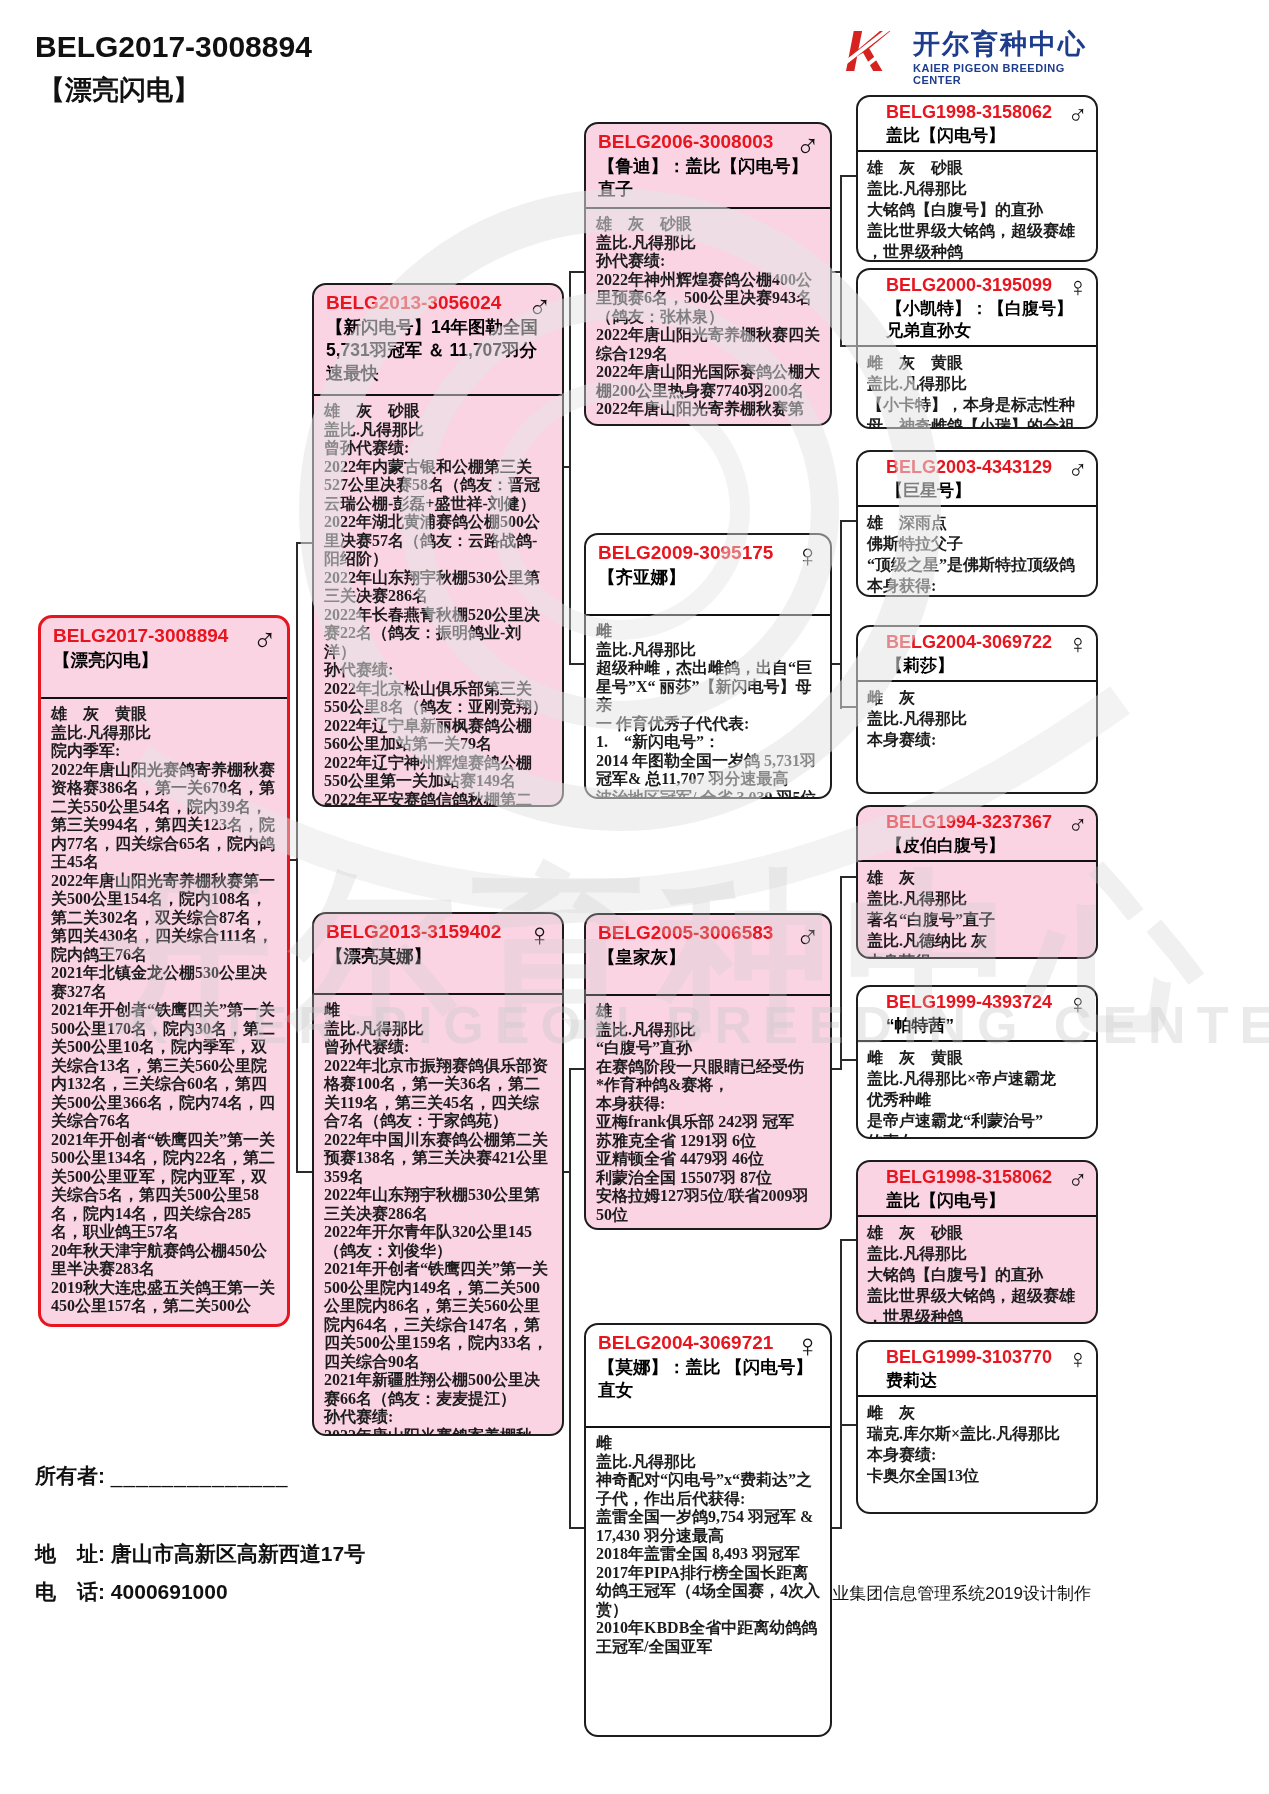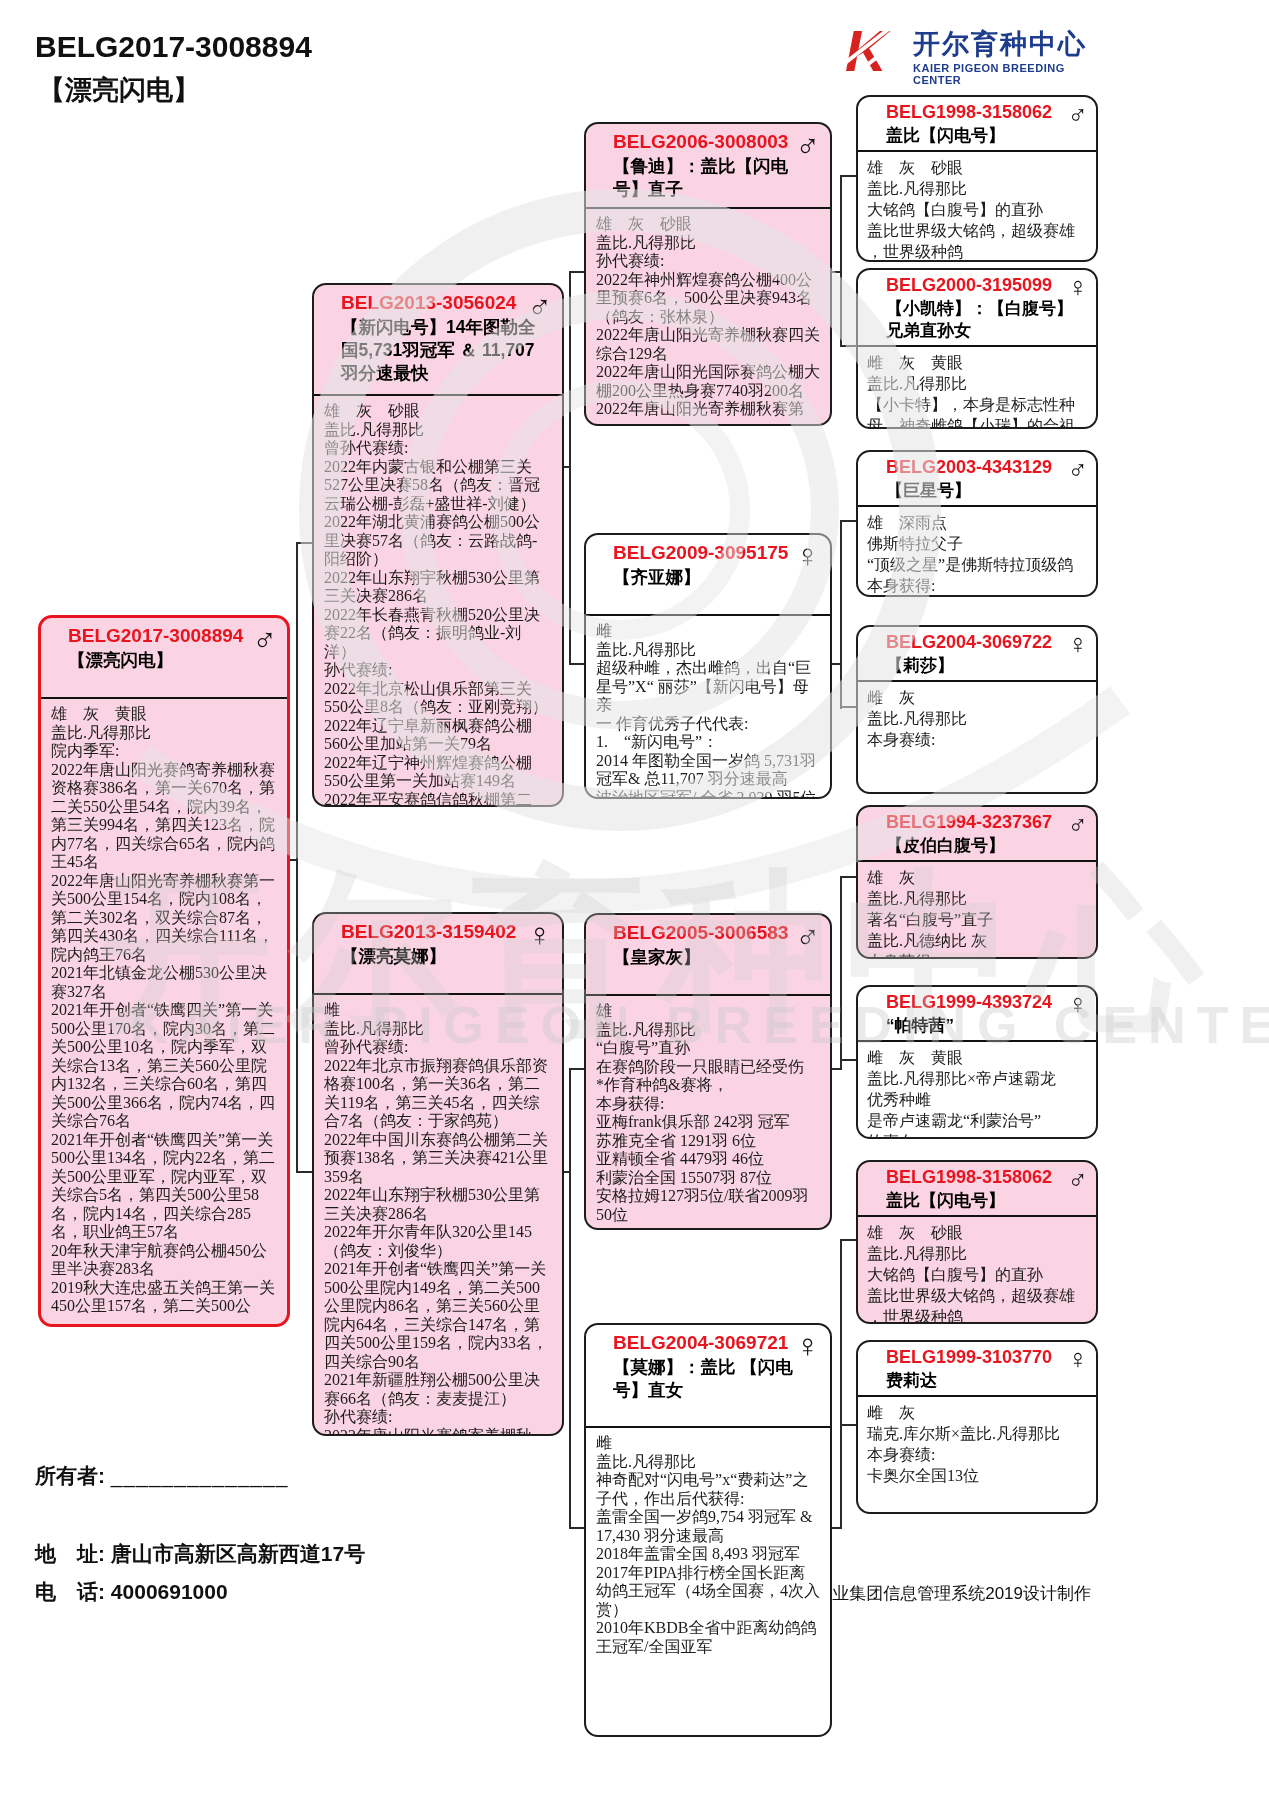--- a/index.html
+++ b/index.html
@@ -13,26 +13,26 @@
   .logo-mark{position:absolute;left:0;top:0;width:58px;height:58px;color:#d6231f;
              font-size:58px;font-weight:bold;font-style:italic;line-height:58px;overflow:hidden;}
   .logo-stripe{position:absolute;background:#ffffff;width:70px;height:4px;transform:rotate(-38deg);}
   .logo-cn{position:absolute;left:68px;top:4px;font-size:27px;font-weight:bold;color:#1e3c8c;letter-spacing:2px;}
   .logo-en{position:absolute;left:68px;top:40px;font-size:11px;font-weight:bold;color:#1e3c8c;letter-spacing:0.5px;}
   
   .box{position:absolute;background:#ffffff;border:2px solid #1c1c1c;border-radius:14px;
        overflow:hidden;z-index:2;}
   .box.pink{background:#fbd4e4;}
   .box.subject{border:3px solid #e8141e;}
-  .box-header{position:relative;padding:7px 12px 4px 27px;border-bottom:2px solid #111;}
+  .box-header{position:relative;padding:7px 12px 4px 12px;border-bottom:2px solid #111;}
   .ring{color:#e8141e;font-weight:bold;font-size:19px;font-family:"Liberation Sans",sans-serif;}
   .bname{margin-top:2px;font-size:17.5px;font-weight:bold;color:#000;line-height:1.3;}
   .gender{position:absolute;top:4px;right:10px;font-size:33px;font-weight:bold;color:#111;line-height:1;}
   .box-body{padding:6px 10px;font-family:"Liberation Serif","DejaVu Serif",serif;
-            font-size:16px;line-height:18.5px;color:#1c1c1c;}
+            font-size:16px;line-height:18.5px;color:#1c1c1c;font-weight:bold;}
   .para{margin:0;}
   .box.sm .ring{font-size:18px;}
   .box.sm .bname{font-size:17px;}
   .box.sm .box-header{padding:5px 10px 3px 28px;}
   .box.sm .gender{font-size:27px;top:4px;right:8px;}
   .box.sm .box-body{padding:5px 9px;line-height:21px;}
   
   .conn{position:absolute;background:#2a2a2a;z-index:1;}
   
   .wm{position:absolute;z-index:3;pointer-events:none;}

